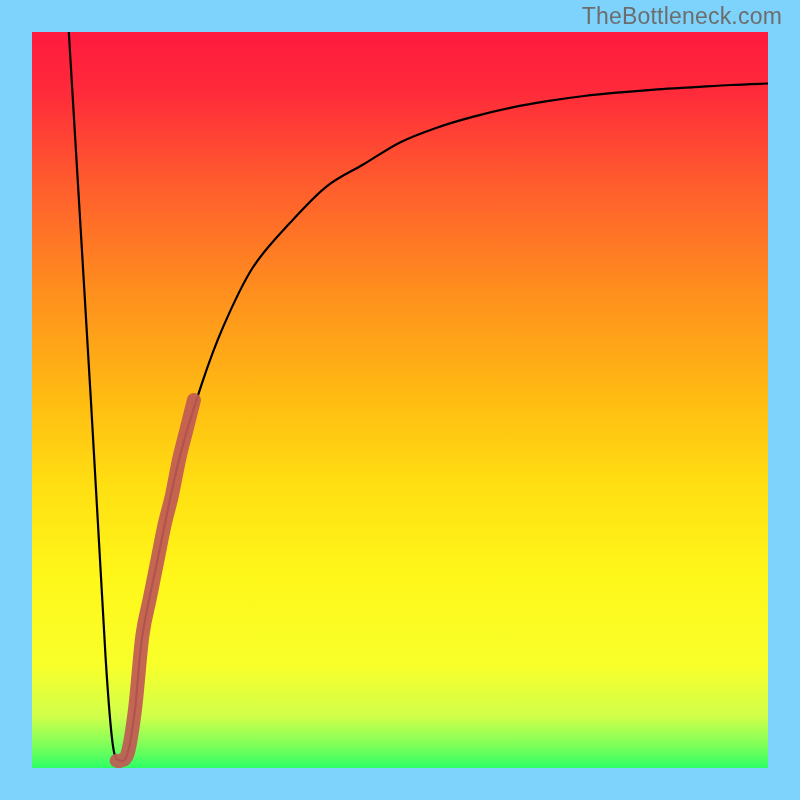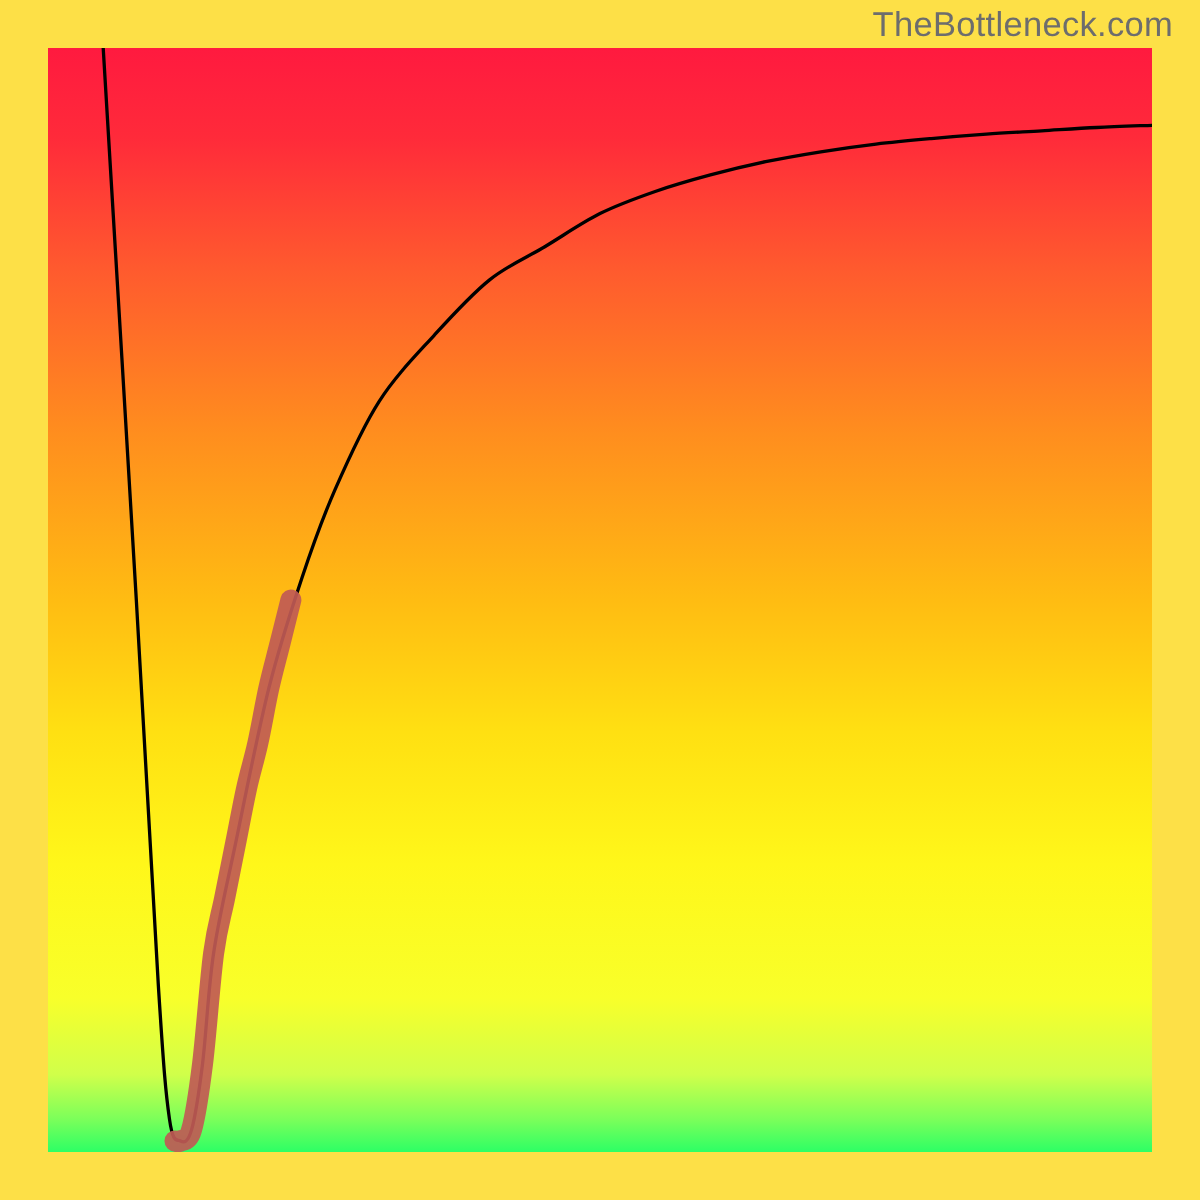--- a/index.html
+++ b/index.html
@@ -8,21 +8,21 @@
     width: 800px;
     height: 800px;
     overflow: hidden;
     background: #000;
     font-family: Arial, Helvetica, sans-serif;
   }
   .frame {
     position: relative;
     width: 800px;
     height: 800px;
-    background: #fde047;
+    background: #7dd3fc;
   }
   .plot-area {
     position: absolute;
     left: 32px;
     top: 32px;
     width: 736px;
     height: 736px;
     overflow: hidden;
   }
   .gradient-bg {

